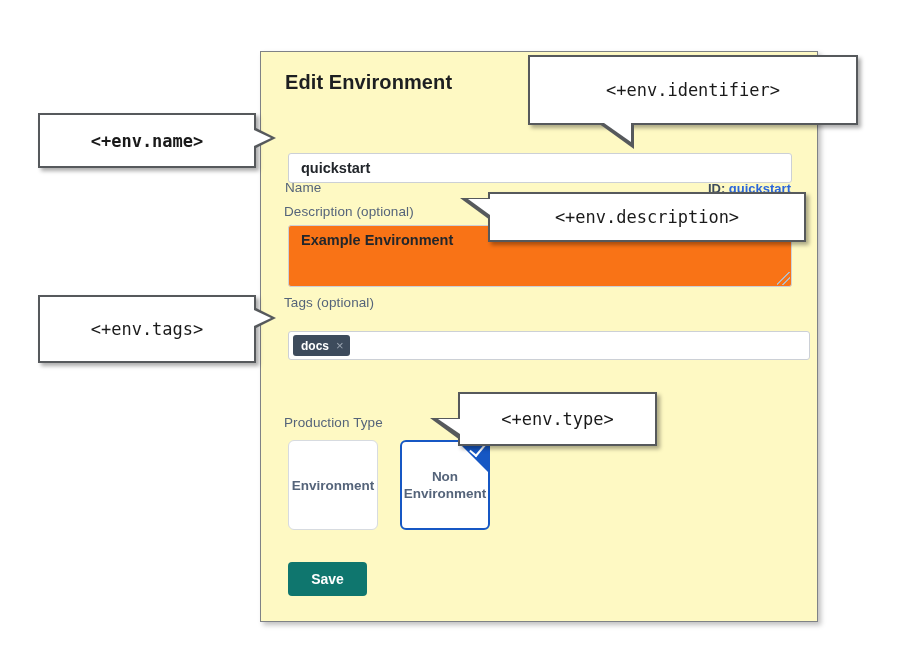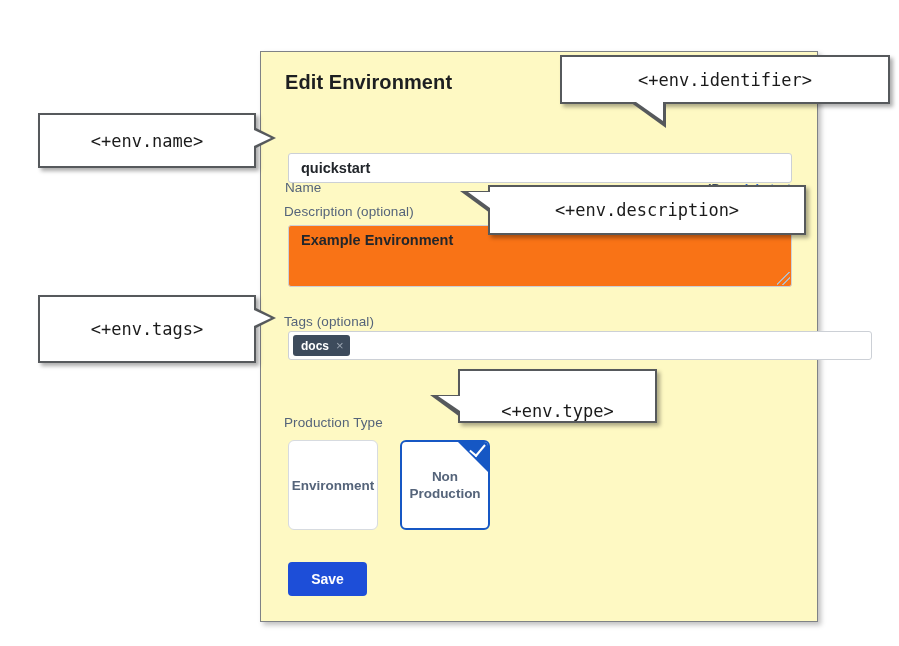--- a/index.html
+++ b/index.html
@@ -87,21 +87,21 @@
     right:1px; bottom:1px;
     width:13px; height:13px;
     background:
       linear-gradient(135deg,transparent 0 44%,#b6bac0 44% 52%,transparent 52% 100%),
       linear-gradient(135deg,transparent 0 66%,#b6bac0 66% 74%,transparent 74% 100%);
   }
 
   .tags-box{
     position:absolute;
     left:288px; top:331px;
-    width:584px; height:29px;
+    width:522px; height:29px;
     box-sizing:border-box;
     border:1px solid #ccd0d6;
     border-radius:3px;
     background:#fff;
   }
   .chip{
     position:absolute;
     left:4px; top:3px;
     height:21px;
     display:flex;align-items:center;
@@ -159,21 +159,21 @@
     border-left:2px solid #fff;
     border-bottom:2px solid #fff;
     transform:rotate(-50deg);
   }
 
   
   .save-btn{
     position:absolute;
     left:288px; top:562px;
     width:79px; height:34px;
-    background:#1d4ed8;
+    background:#0f766e;
     border:none;
     border-radius:4px;
     color:#ffffff;
     font-family:"Liberation Sans",sans-serif;
     font-size:14px;
     font-weight:bold;
     cursor:pointer;
   }
 
   
@@ -189,21 +189,21 @@
     font-family:"DejaVu Sans Mono",monospace;
     font-size:17px;
     color:#1a1a1a;
     white-space:nowrap;
     z-index:5;
   }
   
   .tail{ position:absolute; width:0;height:0; }
 
   
-  #callout-name{ left:38px; top:113px; width:218px; height:55px; }
+  #callout-name{ left:38px; top:113px; width:218px; height:55px;font-weight:bold; }
   #callout-name .tail-border{
     right:-22px; top:12px;
     border-top:11px solid transparent;
     border-bottom:11px solid transparent;
     border-left:22px solid #56595c;
   }
   #callout-name .tail-fill{
     right:-17px; top:15px;
     border-top:8px solid transparent;
     border-bottom:8px solid transparent;
@@ -219,51 +219,51 @@
     border-left:22px solid #56595c;
   }
   #callout-tags .tail-fill{
     right:-17px; top:13px;
     border-top:8px solid transparent;
     border-bottom:8px solid transparent;
     border-left:17px solid #ffffff;
   }
 
   
-  #callout-identifier{ left:528px; top:55px; width:330px; height:49px;margin-left:32px; }
+  #callout-identifier{ left:528px; top:55px; width:330px; height:70px; }
   #callout-identifier .tail-border{
     left:68px; bottom:-26px;
     border-left:36px solid transparent;
     border-right:0 solid transparent;
     border-top:26px solid #56595c;
   }
   #callout-identifier .tail-fill{
     left:74px; bottom:-19px;
     border-left:27px solid transparent;
     border-right:0 solid transparent;
     border-top:19px solid #ffffff;
   }
 
   
-  #callout-description{ left:488px; top:185px; width:318px; height:50px;text-align:center; }
+  #callout-description{ left:488px; top:192px; width:318px; height:50px;text-align:center; }
   #callout-description .tail-border{
     left:-30px; top:4px;
     border-top:0 solid transparent;
     border-bottom:22px solid transparent;
     border-right:30px solid #56595c;
   }
   #callout-description .tail-fill{
     left:-22px; top:5px;
     border-top:0 solid transparent;
     border-bottom:16px solid transparent;
     border-right:22px solid #ffffff;
   }
 
   
-  #callout-type{ left:458px; top:369px; width:199px; height:54px;align-items:flex-end; }
+  #callout-type{ left:458px; top:392px; width:199px; height:54px; }
   #callout-type .tail-border{
     left:-30px; top:24px;
     border-top:0 solid transparent;
     border-bottom:22px solid transparent;
     border-right:30px solid #56595c;
   }
   #callout-type .tail-fill{
     left:-22px; top:25px;
     border-top:0 solid transparent;
     border-bottom:15px solid transparent;
@@ -287,37 +287,37 @@
 
 <input class="text-input" id="name-input" type="text" value="quickstart" style="">
 
 <div class="field-label" style="left:284px;top:204px;z-index:2;">Description (optional)</div>
 
 <div class="textarea-wrap">
   <div class="ta-text">Example Environment</div>
   <div class="resize-grip"></div>
 </div>
 
-<div class="field-label" style="left:284px;top:314px;">Tags (optional)</div>
+<div class="field-label" style="left:284px;top:295px;">Tags (optional)</div>
 
 <div class="tags-box">
   <div class="chip">
     <span>docs</span>
     <span class="chip-x">×</span>
   </div>
 </div>
 
 <div class="field-label" style="left:284px;top:415px;">Production Type</div>
 
 <div class="type-card" id="card-production">
   <span>Environment</span>
 </div>
 
 <div class="type-card" id="card-non-production">
-  <span>Non Production</span>
+  <span>Non Environment</span>
   <span class="corner-badge"></span>
   <span class="corner-check"></span>
 </div>
 
 <button class="save-btn">Save</button>
 
 <div class="callout" id="callout-name">
   <span>&lt;+env.name&gt;</span>
   <span class="tail tail-border"></span>
   <span class="tail tail-fill"></span>

